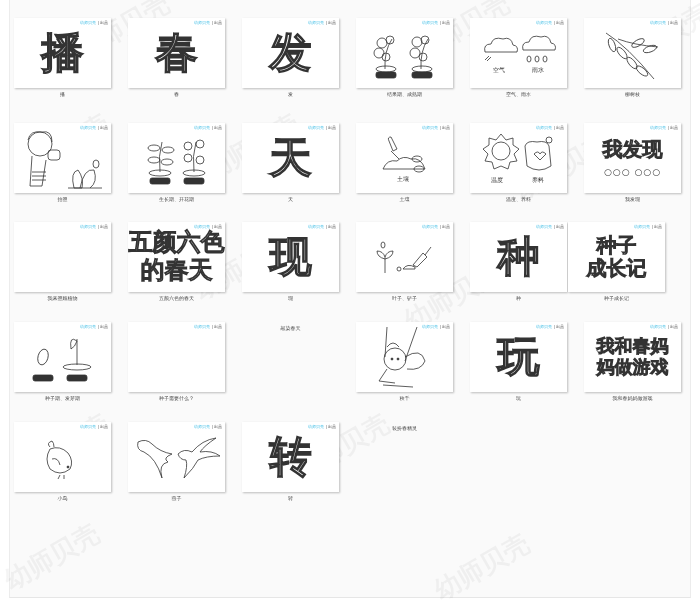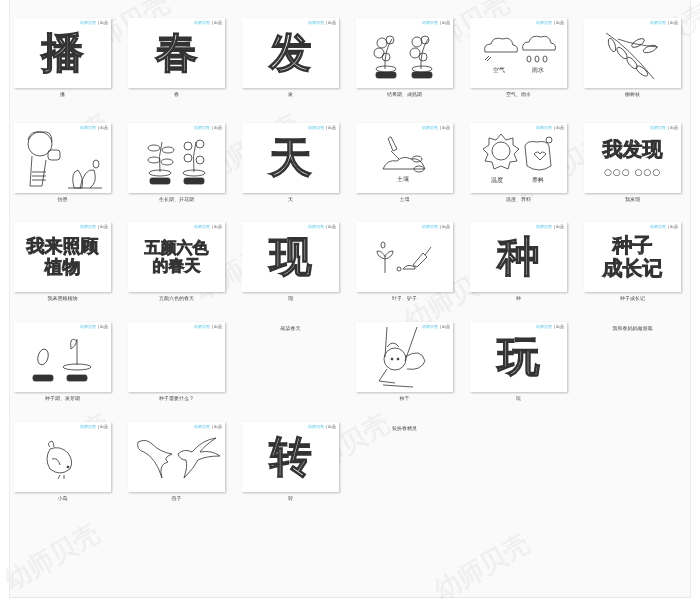--- a/index.html
+++ b/index.html
@@ -233,31 +233,27 @@
           <div class="phrase" style="font-size: 20px;">
             <div>我发现</div>
             <div style="font-size:9px;-webkit-text-stroke:0;color:#333;font-weight:normal;margin-top:6px;letter-spacing:1px;">○○○  ○○○</div>
           </div>
         </div>
         <div class="caption">我发现</div>
       </div>
       <div class="tile" style="left:4px;top:222px;">
         <div class="card">
           <div class="logo"><span class="l1">幼师贝壳</span><span class="l2"> | </span><span class="l2">出品</span></div>
-          <div class="phrase" style="font-size: 18px;">
-            <div>我来照顾</div>
-            <div>植物</div>
-          </div>
         </div>
         <div class="caption">我来照顾植物</div>
       </div>
       <div class="tile" style="left:118px;top:222px;">
         <div class="card">
           <div class="logo"><span class="l1">幼师贝壳</span><span class="l2"> | </span><span class="l2">出品</span></div>
-          <div class="phrase" style="font-size: 16px;">
+          <div class="phrase" style="font-size: 24px;">
             <div>五颜六色</div>
             <div>的春天</div>
           </div>
         </div>
         <div class="caption">五颜六色的春天</div>
       </div>
       <div class="tile" style="left:232px;top:222px;">
         <div class="card">
           <div class="logo"><span class="l1">幼师贝壳</span><span class="l2"> | </span><span class="l2">出品</span></div>
           <div class="big-char">现</div>
@@ -282,21 +278,21 @@
         </div>
         <div class="caption">叶子、铲子</div>
       </div>
       <div class="tile" style="left:460px;top:222px;">
         <div class="card">
           <div class="logo"><span class="l1">幼师贝壳</span><span class="l2"> | </span><span class="l2">出品</span></div>
           <div class="big-char">种</div>
         </div>
         <div class="caption">种</div>
       </div>
-      <div class="tile" style="left:574px;top:222px;">
+      <div class="tile" style="left:558px;top:222px;">
         <div class="card">
           <div class="logo"><span class="l1">幼师贝壳</span><span class="l2"> | </span><span class="l2">出品</span></div>
           <div class="phrase" style="font-size: 20px;">
             <div>种子</div>
             <div>成长记</div>
           </div>
         </div>
         <div class="caption">种子成长记</div>
       </div>
       <div class="tile" style="left:4px;top:322px;">
@@ -343,20 +339,27 @@
         <div class="caption">秋千</div>
       </div>
       <div class="tile" style="left:460px;top:322px;">
         <div class="card">
           <div class="logo"><span class="l1">幼师贝壳</span><span class="l2"> | </span><span class="l2">出品</span></div>
           <div class="big-char">玩</div>
         </div>
         <div class="caption">玩</div>
       </div>
       <div class="tile" style="left:574px;top:322px;">
+        <div class="card">
+          <div class="logo"><span class="l1">幼师贝壳</span><span class="l2"> | </span><span class="l2">出品</span></div>
+          <div class="phrase" style="font-size: 18px;">
+            <div>我和春妈</div>
+            <div>妈做游戏</div>
+          </div>
+        </div>
         <div class="caption">我和春妈妈做游戏</div>
       </div>
       <div class="tile" style="left:4px;top:422px;">
         <div class="card">
           <div class="logo"><span class="l1">幼师贝壳</span><span class="l2"> | </span><span class="l2">出品</span></div>
           <div style="margin-top:4px;">
             <svg width="50" height="44" viewBox="0 0 50 44" fill="none" stroke="#333" stroke-width="0.8">
               <path d="M12 10 Q8 6 14 4 Q16 6 16 10"></path>
               <path d="M12 12 Q6 22 12 32 Q22 40 32 32 Q36 24 30 16 Q22 8 12 12 Z"></path>
               <path d="M14 22 Q20 20 22 28"></path>

